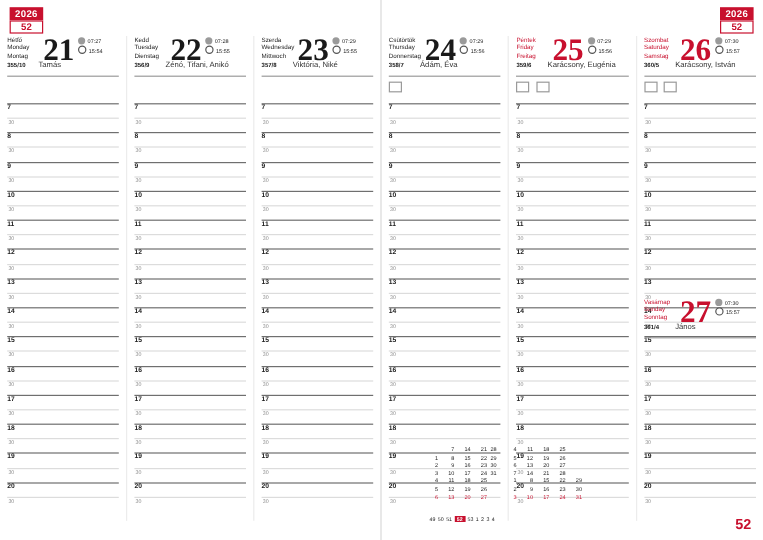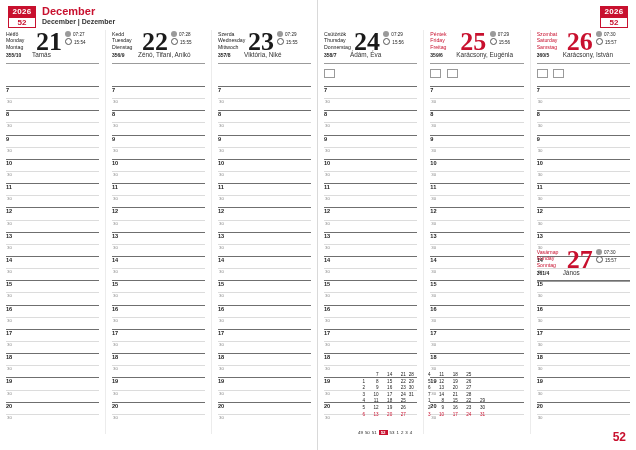--- a/index.html
+++ b/index.html
@@ -90,24 +90,20 @@
 
 <div class="page">
 
   <div class="half left">
 
     <div class="yearbadge">
       <div class="yr">2026</div>
       <div class="wk">52</div>
     </div>
 
-    <div class="monthhead">
-      <div class="m1">December</div>
-      <div class="m2">December | Dezember</div>
-    </div>
 
     <div class="cols">
 
       <div class="col">
         <div class="dayhead">
           <div class="dnames">
             <div class="n1">Hétfő</div>
             <div class="n2">Monday</div>
             <div class="n3">Montag</div>
           </div>

